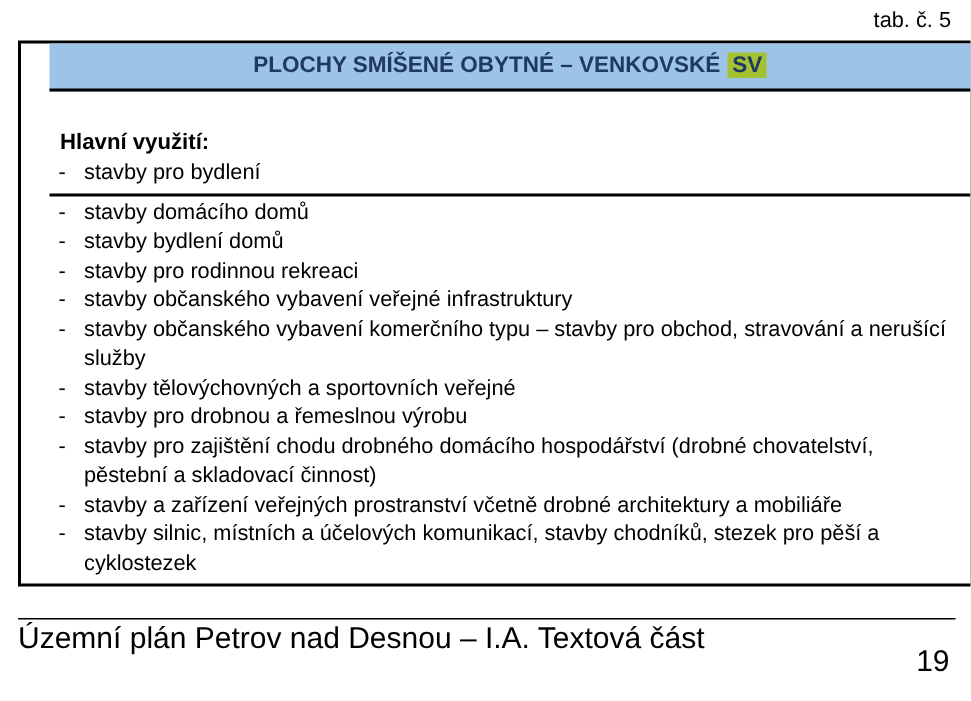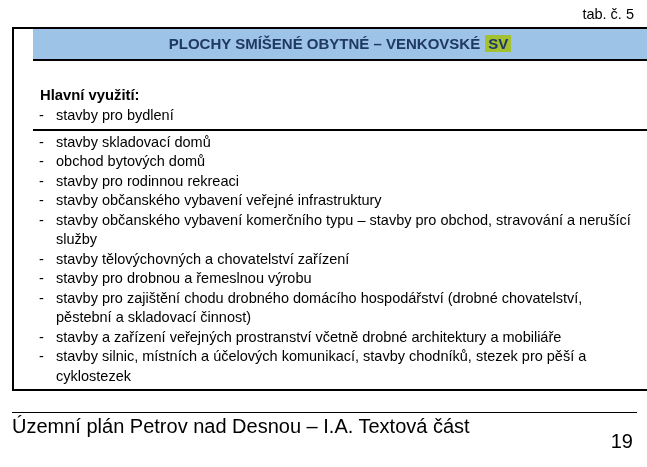--- a/index.html
+++ b/index.html
@@ -116,41 +116,41 @@
             <span class="dash">-</span>
             <span class="item-text">stavby pro bydlení</span>
           </div>
         </div>
     </div>
 
     <div class="section last">
       <div>
           <div class="list-item">
             <span class="dash">-</span>
-            <span class="item-text">stavby skladovací domů</span>
+            <span class="item-text">stavby domácího domů</span>
           </div>
           <div class="list-item">
             <span class="dash">-</span>
-            <span class="item-text">obchod bytových domů</span>
+            <span class="item-text">stavby bydlení domů</span>
           </div>
           <div class="list-item">
             <span class="dash">-</span>
             <span class="item-text">stavby pro rodinnou rekreaci</span>
           </div>
           <div class="list-item">
             <span class="dash">-</span>
             <span class="item-text">stavby občanského vybavení veřejné infrastruktury</span>
           </div>
           <div class="list-item">
             <span class="dash">-</span>
             <span class="item-text">stavby občanského vybavení komerčního typu – stavby pro obchod, stravování a nerušící služby</span>
           </div>
           <div class="list-item">
             <span class="dash">-</span>
-            <span class="item-text">stavby tělovýchovných a chovatelství zařízení</span>
+            <span class="item-text">stavby tělovýchovných a sportovních veřejné</span>
           </div>
           <div class="list-item">
             <span class="dash">-</span>
             <span class="item-text">stavby pro drobnou a řemeslnou výrobu</span>
           </div>
           <div class="list-item">
             <span class="dash">-</span>
             <span class="item-text">stavby pro zajištění chodu drobného domácího hospodářství (drobné chovatelství, pěstební a skladovací činnost)</span>
           </div>
           <div class="list-item">

